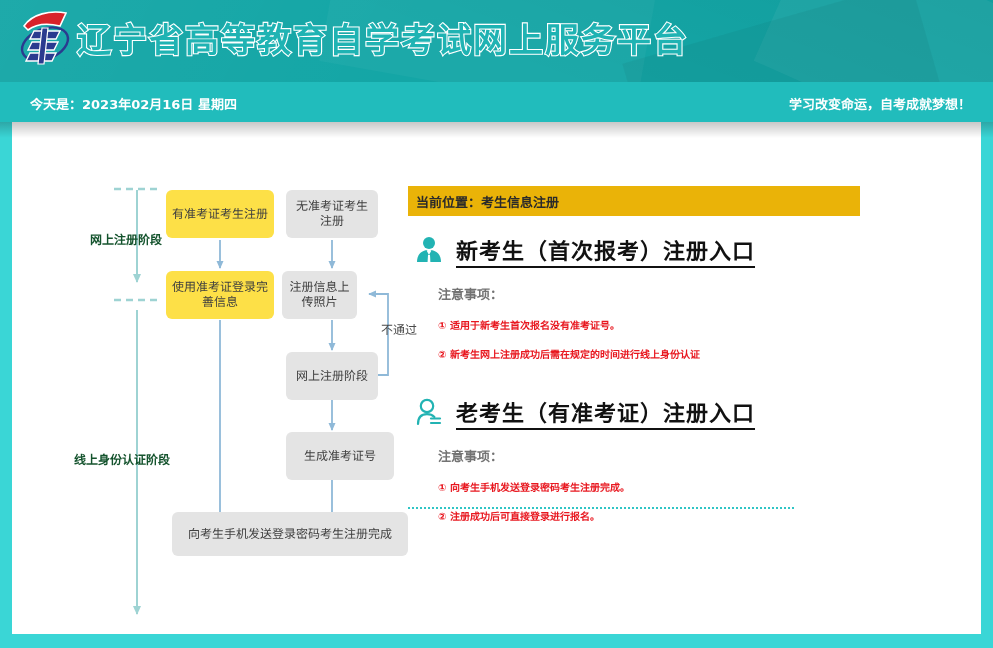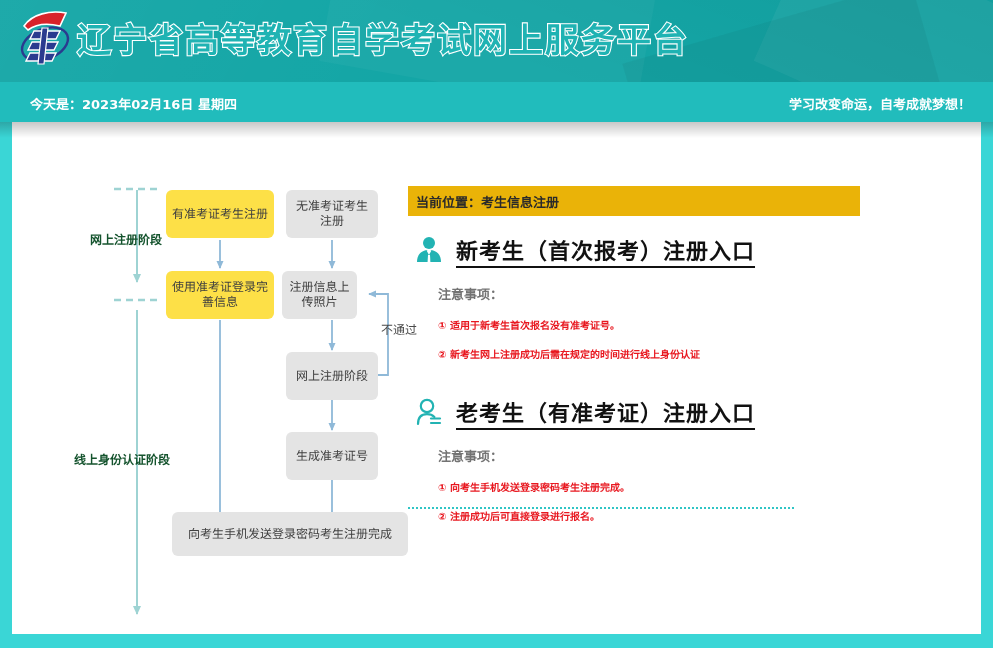--- a/index.html
+++ b/index.html
@@ -287,21 +287,21 @@
       <div class="stagelabel" style="left:-18px; top:278px;">线上身份认证阶段</div>
 
       <div class="loop-label" style="left:242px; top:148px;">不通过</div>
 
       <div class="fbox pink" style="left:74px; top:18px; width:108px; height:48px;">有准考证考生注册</div>
       <div class="fbox pink" style="left:74px; top:99px; width:108px; height:48px;">使用准考证登录完善信息</div>
 
       <div class="fbox grey" style="left:194px; top:18px; width:92px; height:48px;">无准考证考生注册</div>
       <div class="fbox grey" style="left:190px; top:99px; width:75px; height:48px;">注册信息上传照片</div>
       <div class="fbox grey" style="left:194px; top:180px; width:92px; height:48px;">网上注册阶段</div>
-      <div class="fbox grey" style="left:194px; top:260px; width:92px; height:48px;">生成准考证号</div>
+      <div class="fbox grey" style="left:194px; top:260px; width:108px; height:48px;">生成准考证号</div>
 
       <div class="fbox grey" style="left:80px; top:340px; width:236px; height:44px;">向考生手机发送登录密码考生注册完成</div>
     </div>
 
     <div class="breadcrumb">当前位置：考生信息注册</div>
 
     <div class="entry-block first">
       <div class="entry-head">
         <span class="entry-icon">
           <svg viewBox="0 0 30 30" width="30" height="30" aria-hidden="true">

